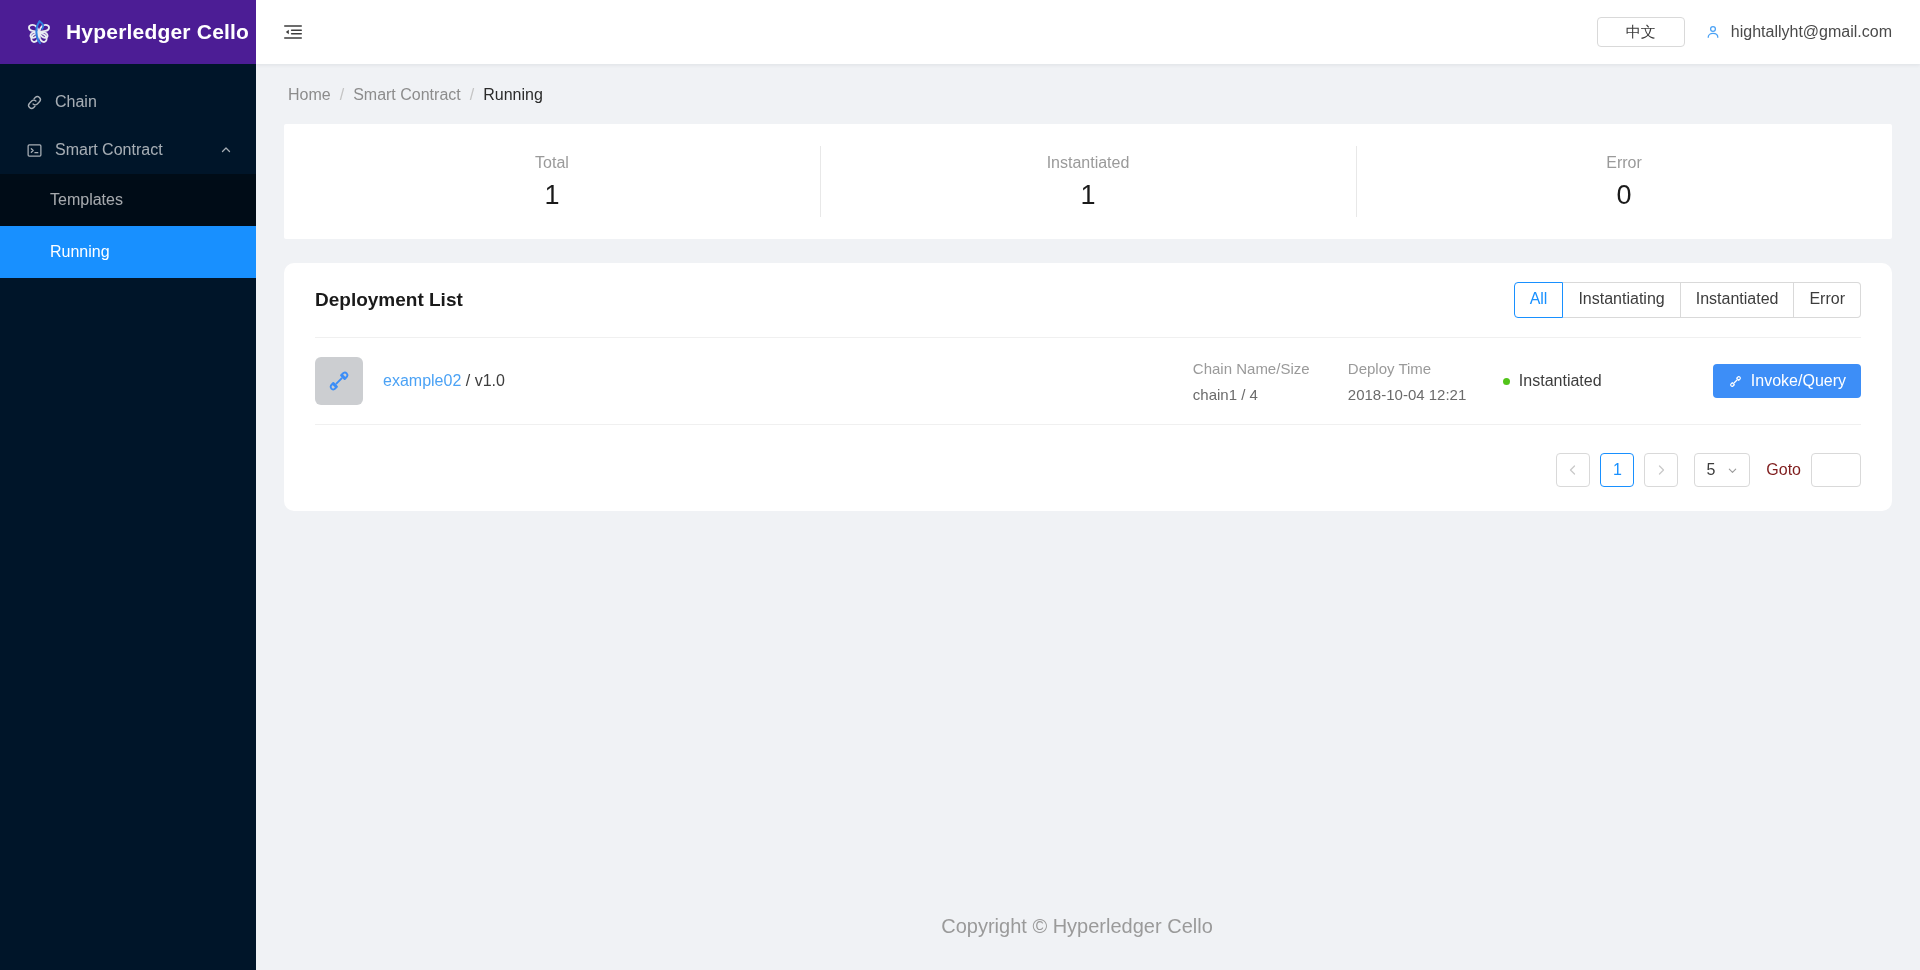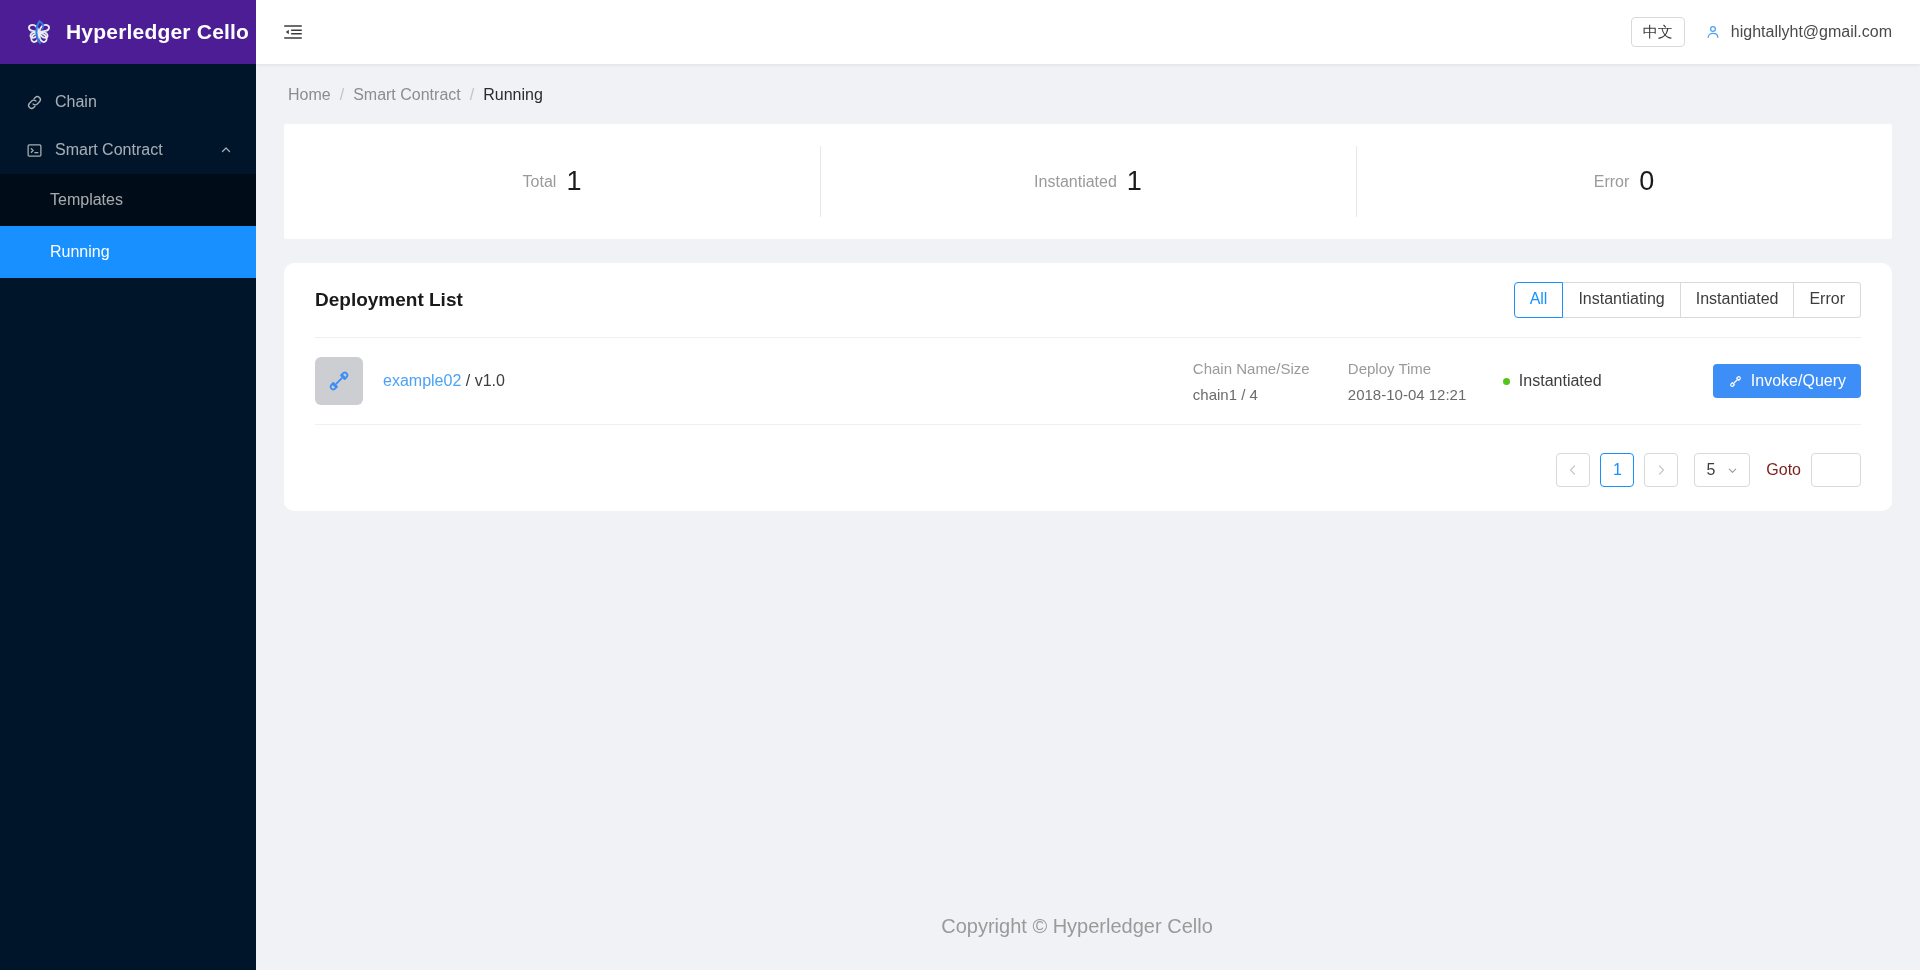--- a/index.html
+++ b/index.html
@@ -53,21 +53,21 @@
     height: 64px; flex: 0 0 64px; background: #fff;
     display: flex; align-items: center; justify-content: space-between;
     padding: 0 28px 0 26px;
     box-shadow: 0 1px 4px rgba(0,21,41,.08);
     position: relative; z-index: 10;
   }
   .fold-icon { width: 22px; height: 22px; cursor: pointer; display:block; }
   .topbar-right { display: flex; align-items: center; gap: 20px; }
   .lang-btn {
     border: 1px solid #d9d9d9; border-radius: 4px;
-    padding: 4px 11px; font-size: 15px; color: #3a3a3a;
+    padding: 4px 28px; font-size: 15px; color: #3a3a3a;
     background: #fff; cursor: pointer; line-height: 1.3;
   }
   .user-box { display: flex; align-items: center; gap: 10px; cursor: pointer; }
   .user-icon { width: 16px; height: 16px; display:block; }
   .user-name { font-size: 16px; color: #4a4a4a; }
 
   
   .crumbs {
     padding: 22px 0 20px 32px; font-size: 16px; color: #9a9a9a;
     display: flex; align-items: center; gap: 9px;
@@ -78,21 +78,21 @@
   .crumbs .c-cur { color: #2b2b2b; }
 
   .content { padding: 0 28px; flex: 1 1 auto; overflow: hidden; }
 
   
   .stat-card {
     background: #fff; border-radius: 2px;
     display: flex; height: 115px; align-items: stretch;
   }
   .stat-cell {
-    flex: 1 1 0; display: flex; flex-direction: row;
+    flex: 1 1 0; display: flex; flex-direction: column;
     align-items: center; justify-content: center; gap: 10px;
     position: relative;
   }
   .stat-cell + .stat-cell::before {
     content: ""; position: absolute; left: 0; top: 22px; bottom: 22px;
     width: 1px; background: #e8e8e8;
   }
   .stat-label { font-size: 16px; color: #9a9a9a; }
   .stat-value { font-size: 27px; color: #1a1a1a; line-height: 1; }
 

